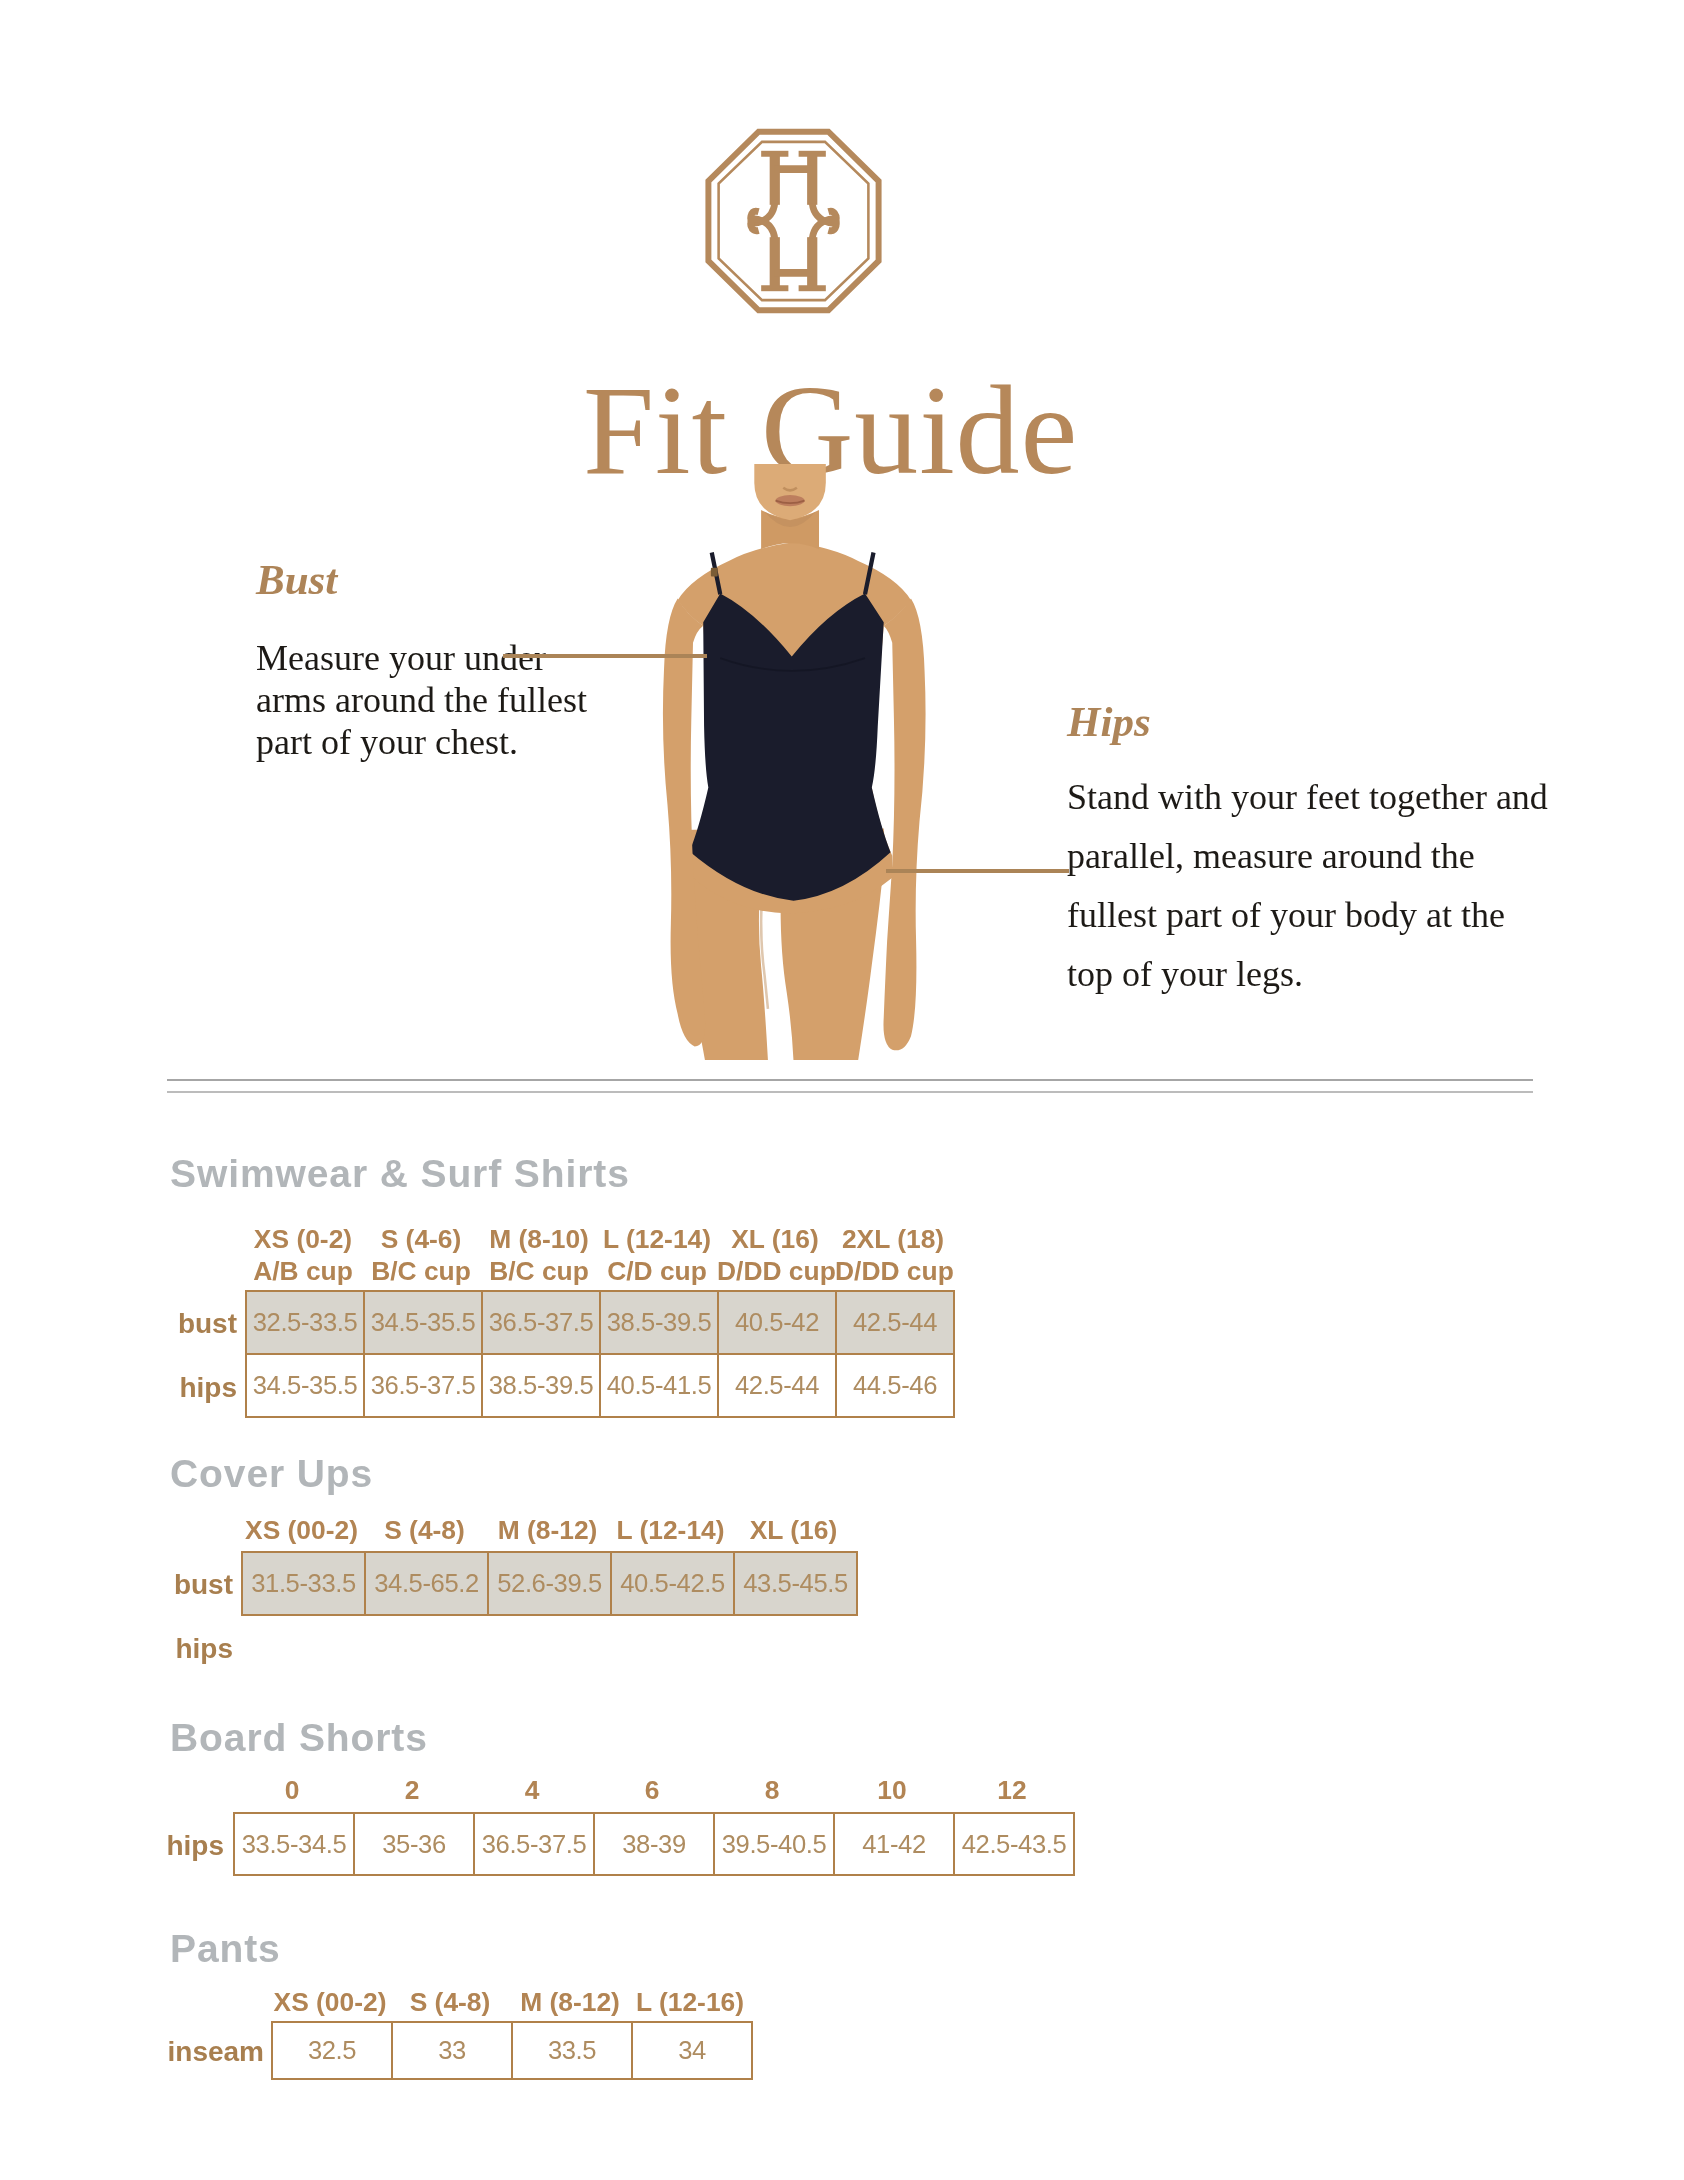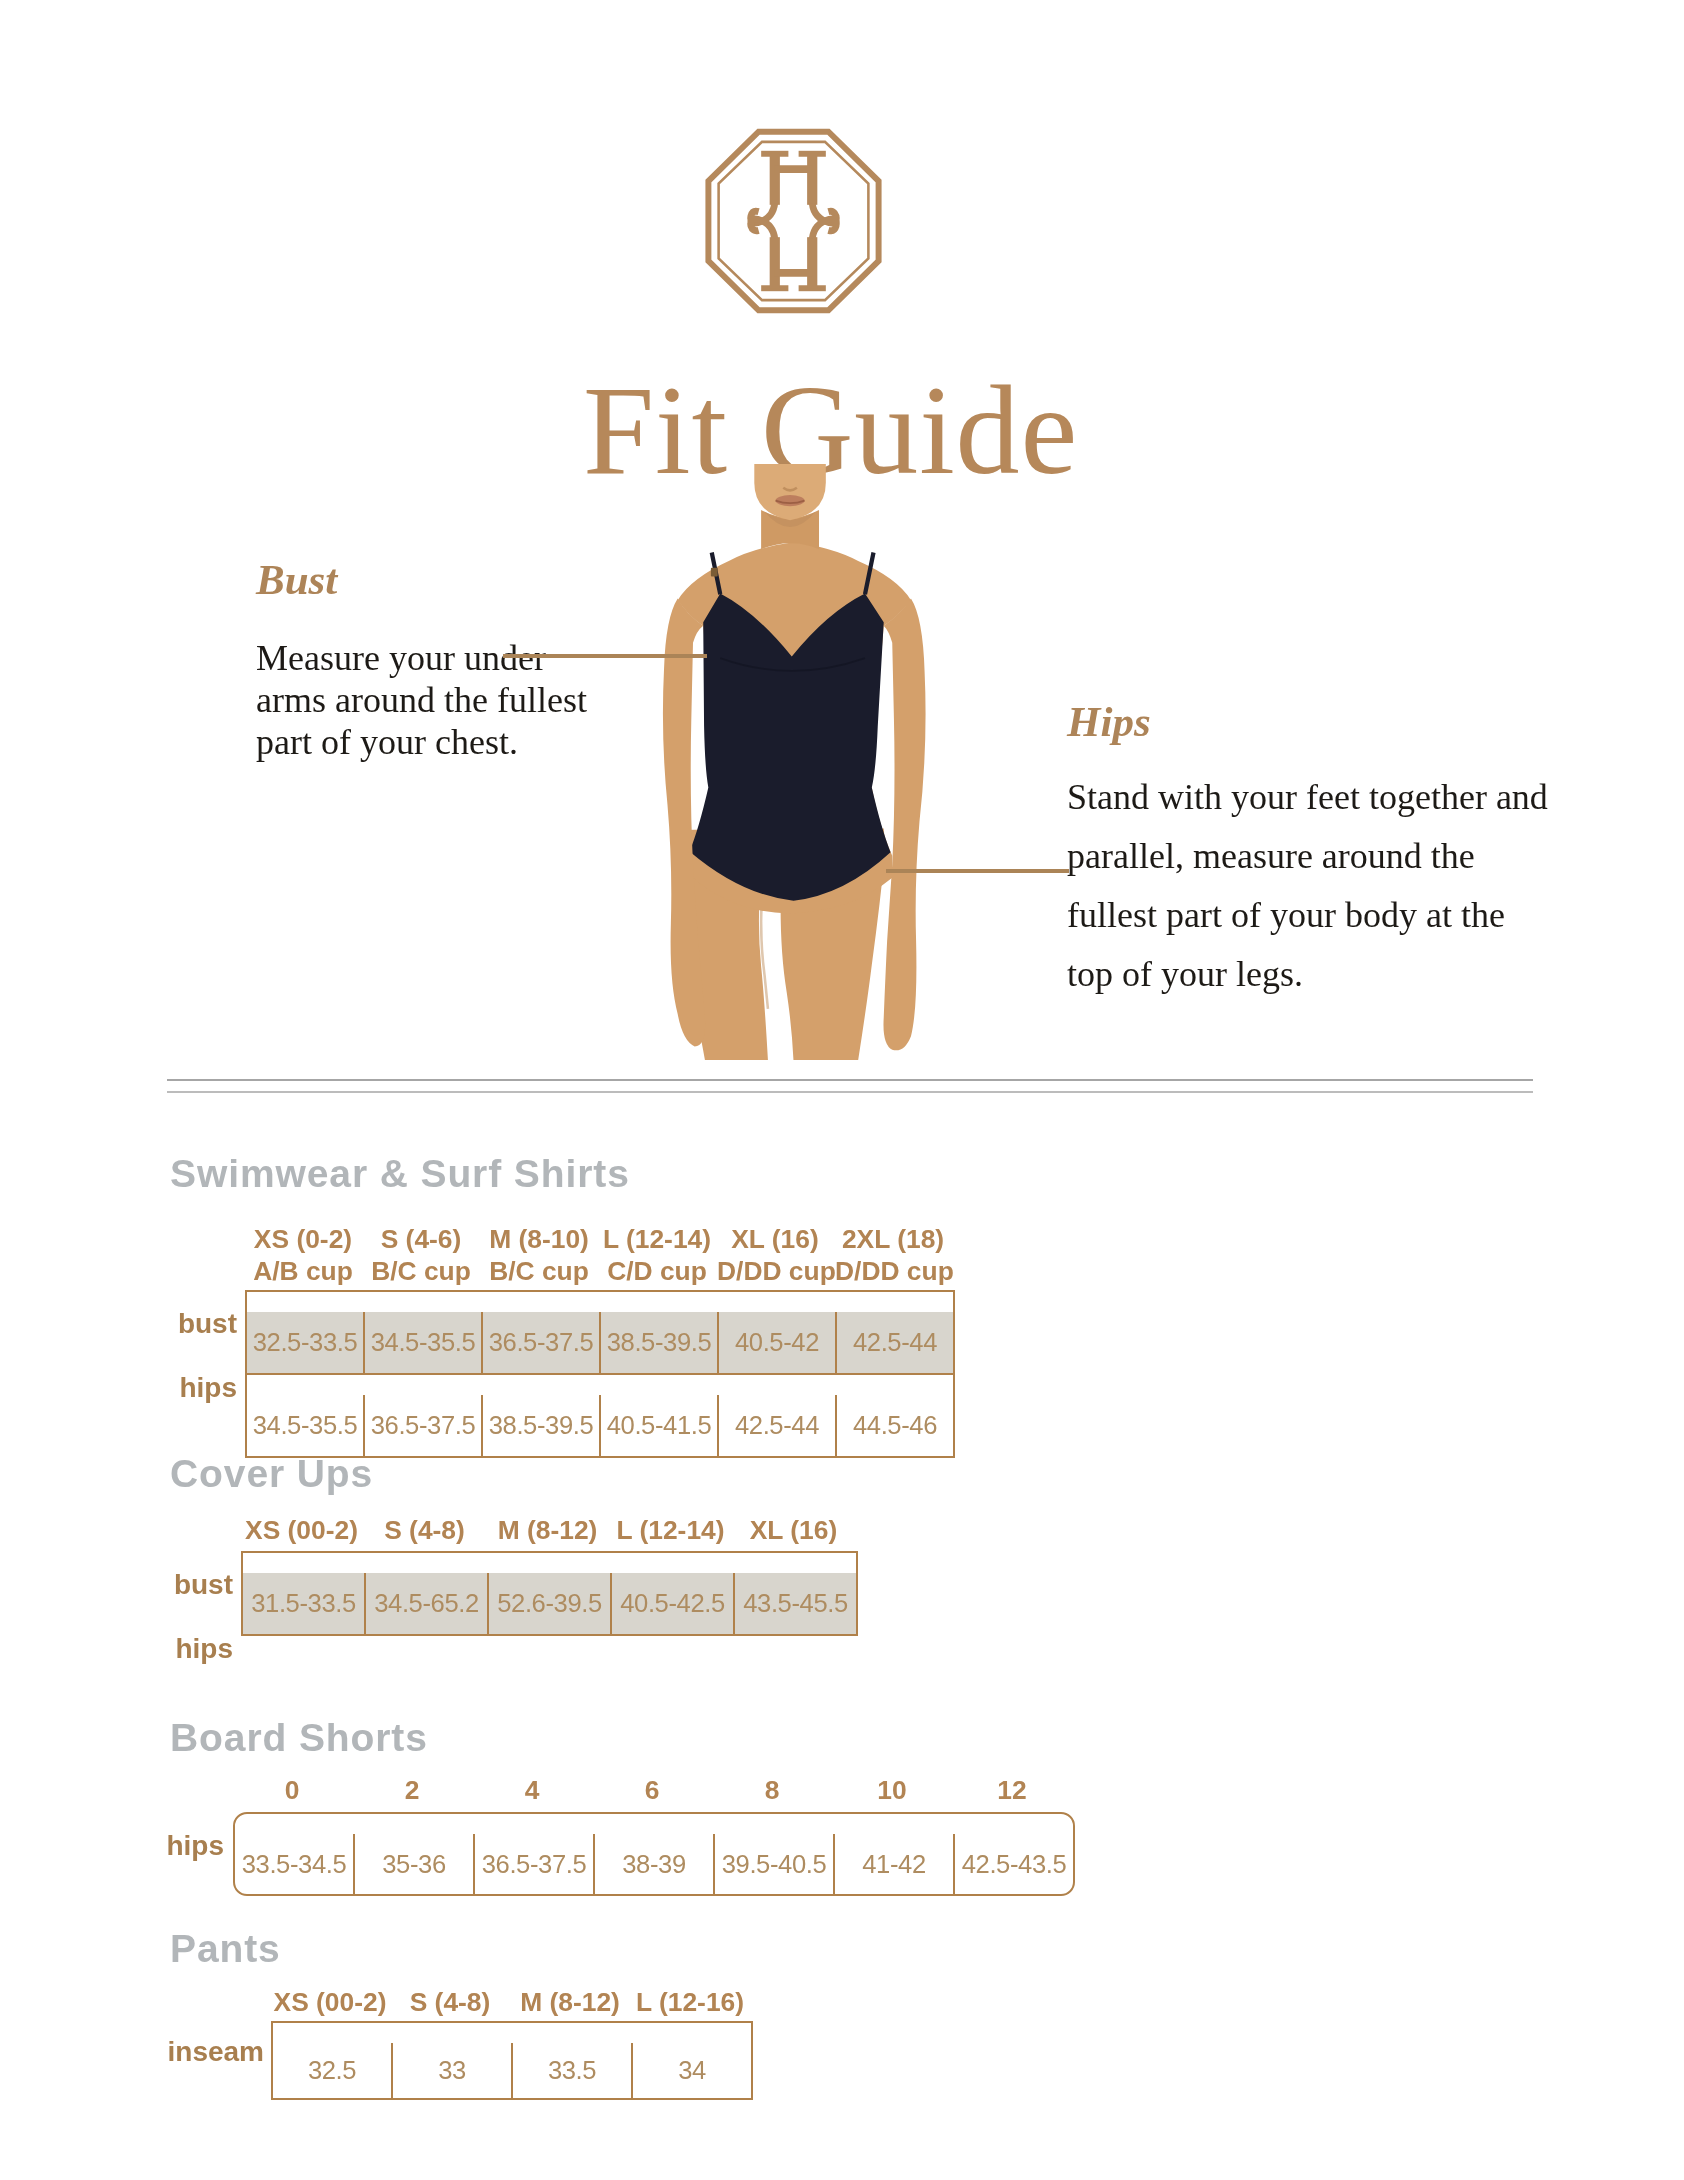--- a/index.html
+++ b/index.html
@@ -41,41 +41,41 @@
          line-height:31.5px;white-space:nowrap;}
   .hcell:last-child{border-right:none;}
   .labels{position:absolute;display:flex;flex-direction:column;padding-top:2.6px;}
   .row-label{height:calc(var(--rowh) + 2.6px);display:flex;align-items:center;
              justify-content:flex-end;font-size:28px;font-weight:bold;color:#a87f4f;}
   .grid{position:absolute;border:2.6px solid #b0814a;}
   .rowline{display:flex;}
   .rowline + .rowline{border-top:2.6px solid #b0814a;}
   .cell{width:var(--colw);flex:0 0 var(--colw);height:var(--rowh);display:flex;
         align-items:center;justify-content:center;border-right:2.6px solid #b0814a;
-        font-size:25.6px;color:#ae8c60;letter-spacing:-0.4px;white-space:nowrap;margin-top:20px;}
+        font-size:25.6px;color:#ae8c60;letter-spacing:-0.4px;white-space:nowrap;}
   .cell:last-child{border-right:none;}
   .cell.shaded{background:#d8d5cd;}
 
   #sec-swimwear{--colw:116px;--rowh:61px;}
   #sec-swimwear .section-title{top:1152px;}
   #sec-swimwear .col-headers{left:245px;top:1224px;}
   #sec-swimwear .labels{left:109px;top:1290px;width:128px;}
   #sec-swimwear .grid{left:245px;top:1290px;}
 
   #sec-coverups{--colw:121px;--rowh:61px;}
   #sec-coverups .section-title{top:1452px;}
   #sec-coverups .col-headers{left:241px;top:1515px;}
   #sec-coverups .labels{left:105px;top:1551px;width:128px;}
   #sec-coverups .grid{left:241px;top:1551px;}
 
   #sec-boardshorts{--colw:118px;--rowh:60px;}
   #sec-boardshorts .section-title{top:1716px;}
   #sec-boardshorts .col-headers{left:233px;top:1775px;}
   #sec-boardshorts .labels{left:96px;top:1812px;width:128px;}
-  #sec-boardshorts .grid{left:233px;top:1812px;border-radius:14px;}
+  #sec-boardshorts .grid{left:233px;top:1812px;}
 
   #sec-pants{--colw:118px;--rowh:55px;}
   #sec-pants .section-title{top:1927px;}
   #sec-pants .col-headers{left:271px;top:1987px;}
   #sec-pants .labels{left:135px;top:2021px;width:129px;}
   #sec-pants .grid{left:271px;top:2021px;}
 </style>
 </head>
 <body>
 

